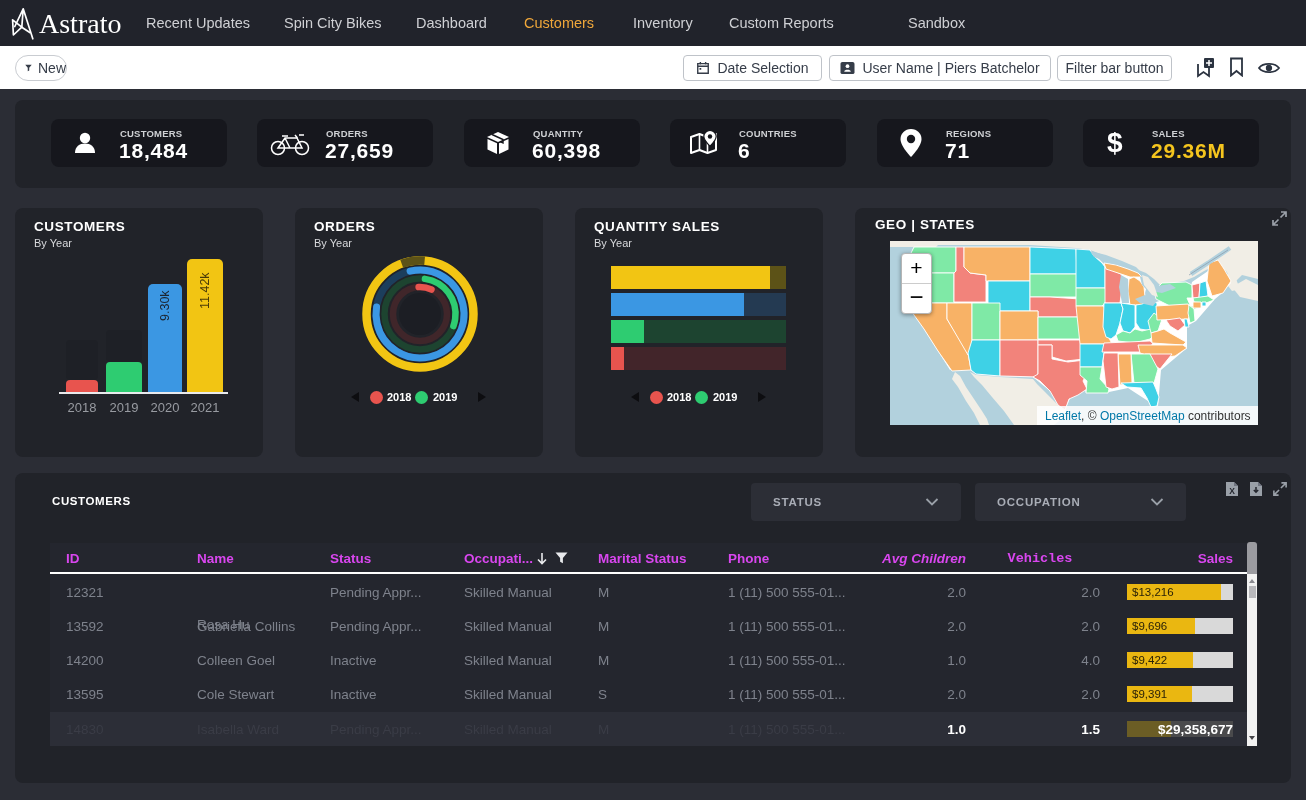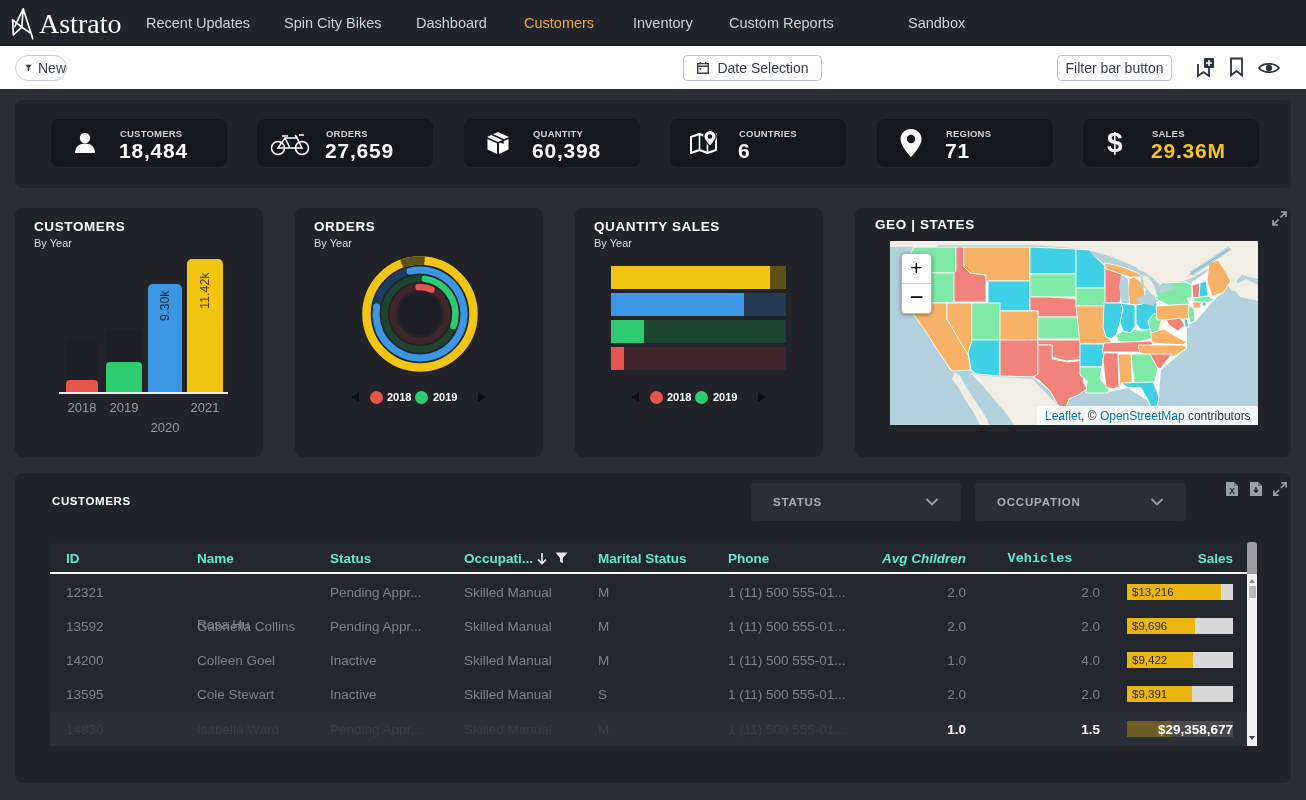--- a/index.html
+++ b/index.html
@@ -23,21 +23,21 @@
 .kpi .val { position:absolute; left:68px; top:20px; font-size:21px; font-weight:bold; letter-spacing:0.8px; color:#ffffff; }
 .ctitle { position:absolute; font-size:13.5px; font-weight:bold; letter-spacing:0.6px; color:#ffffff; }
 .csub { position:absolute; font-size:11px; color:#d8d9dc; }
 .xlab { font-size:13px; color:#989ba1; width:36px; text-align:center; }
 .dot { width:13px; height:13px; border-radius:50%; }
 .leg { font-size:11px; font-weight:bold; color:#ffffff; }
 .tri-l { width:0; height:0; border-style:solid; border-width:5.5px 8px 5.5px 0; border-color:transparent #0d0d10 transparent transparent; }
 .tri-r { width:0; height:0; border-style:solid; border-width:5.5px 0 5.5px 8px; border-color:transparent transparent transparent #0d0d10; }
 .dd { position:absolute; top:483px; height:38px; background:#2c2e36; border-radius:4px; color:#a9adb6; font-size:11.5px; font-weight:bold; letter-spacing:0.8px; line-height:38px; padding-left:22px; }
 .chev { position:absolute; right:22px; top:15px; }
-.th { font-size:13.5px; font-weight:600; color:#5eead4; }
+.th { font-size:13.5px; font-weight:600; color:#d946ef; }
 .td { font-size:13.5px; color:#7e828c; position:absolute; }
 .tot { font-size:13.5px; font-weight:bold; color:#ffffff; }
 .ghost { font-size:13.5px; color:#3a3c46; }
 .sbar { position:absolute; width:106px; height:16px; background:#d9d9d9; }
 .sfill { position:absolute; left:0; top:0; height:16px; background:#eab711; }
 .sval { position:absolute; left:5px; top:1.5px; font-size:11.5px; color:#2a2208; }
 </style>
 </head>
 <body>
 
@@ -65,20 +65,28 @@
         <path d="M0.5 0.5 h13 l-5 6 v5.6 l-3 1.6 v-7.2 z" fill="#363d49"></path>
       </svg>
     New
   </div>
   <div class="fbtn" style="left:683px; width:139px;">
     <svg width="14" height="14" viewBox="0 0 16 16" style="margin-right:7px;">
         <path d="M2 3 h12 v11 h-12 z M2 6 h12 M5 1 v3 M11 1 v3" fill="none" stroke="#363d49" stroke-width="1.6"></path>
         <rect x="4" y="8" width="2" height="2" fill="#363d49"></rect>
       </svg>
     Date Selection
+  </div>
+  <div class="fbtn" style="left:829px; width:222px;">
+    <svg width="15" height="14" viewBox="0 0 16 15" style="margin-right:7px;">
+        <rect x="0.5" y="1" width="15" height="13" rx="2" fill="#363d49"></rect>
+        <circle cx="8" cy="5.6" r="2" fill="#ffffff"></circle>
+        <path d="M4.5 11.5 c0-2.8 7-2.8 7 0 z" fill="#ffffff"></path>
+      </svg>
+    User Name | Piers Batchelor
   </div>
   <div class="fbtn" style="left:1057px; width:115px;">Filter bar button</div>
   <svg class="abs" style="left:1195px; top:11px;" width="20" height="21" viewBox="0 0 20 21">
     <path d="M3 7 v12 l5.5-4 5.5 4 V7" fill="none" stroke="#2b3340" stroke-width="1.8"></path>
     <rect x="9" y="1" width="10" height="10" rx="1" fill="#2b3340"></rect>
     <path d="M14 3 v6 M11 6 h6" stroke="#ffffff" stroke-width="1.5"></path>
   </svg>
   <svg class="abs" style="left:1229px; top:11px;" width="15" height="20" viewBox="0 0 15 20">
     <path d="M2 1.5 h11 v17 l-5.5-4.5 -5.5 4.5 z" fill="none" stroke="#2b3340" stroke-width="1.8"></path>
   </svg>
@@ -163,21 +171,21 @@
   <div class="abs" style="left:106px; top:362px; width:36px; height:30px; background:#2ecc71; border-radius:4px 4px 0 0;"></div>
   <div class="abs" style="left:148px; top:284px; width:34px; height:108px; background:#3b97e3; border-radius:5px 5px 0 0;"></div>
   <div class="abs" style="left:187px; top:259px; width:36px; height:133px; background:#f2c513; border-radius:5px 5px 0 0;"></div>
   <svg class="abs" style="left:148px; top:259px;" width="80" height="140" viewBox="0 0 80 140">
     <text x="0" y="0" font-size="12.5" fill="#1c2530" font-family="Liberation Sans" transform="translate(21,62) rotate(-90)">9.30k</text>
     <text x="0" y="0" font-size="12.5" fill="#4a3b08" font-family="Liberation Sans" transform="translate(61,50) rotate(-90)">11.42k</text>
   </svg>
   <div class="abs" style="left:59px; top:392px; width:169px; height:2px; background:#e9eaec;"></div>
   <div class="abs xlab" style="left:64px;  top:400px;">2018</div>
   <div class="abs xlab" style="left:106px; top:400px;">2019</div>
-  <div class="abs xlab" style="left:147px; top:400px;margin-top:20px;">2020</div>
+  <div class="abs xlab" style="left:147px; top:400px;">2020</div>
   <div class="abs xlab" style="left:187px; top:400px;">2021</div>
 
   <svg class="abs" style="left:340px; top:234px;" width="160" height="160" viewBox="0 0 160 160">
     <circle cx="80" cy="80" r="53.5" fill="none" stroke="#f2c513" stroke-width="8.5"></circle>
     <circle cx="80" cy="80" r="53.5" fill="none" stroke="#5c5217" stroke-width="8.5" stroke-dasharray="23.3 999" transform="rotate(-110 80 80)"></circle>
     <circle cx="80" cy="80" r="44" fill="none" stroke="#1c3e5c" stroke-width="7"></circle>
     <circle cx="80" cy="80" r="44" fill="none" stroke="#3b97e3" stroke-width="7" stroke-linecap="round" stroke-dasharray="224 999" transform="rotate(257 80 80)"></circle>
     <circle cx="80" cy="80" r="35.5" fill="none" stroke="#1d4430" stroke-width="6.5"></circle>
     <circle cx="80" cy="80" r="35.5" fill="none" stroke="#2ecc71" stroke-width="6.5" stroke-linecap="round" stroke-dasharray="63 999" transform="rotate(-82 80 80)"></circle>
     <circle cx="80" cy="80" r="27" fill="none" stroke="#40262a" stroke-width="6.5"></circle>

